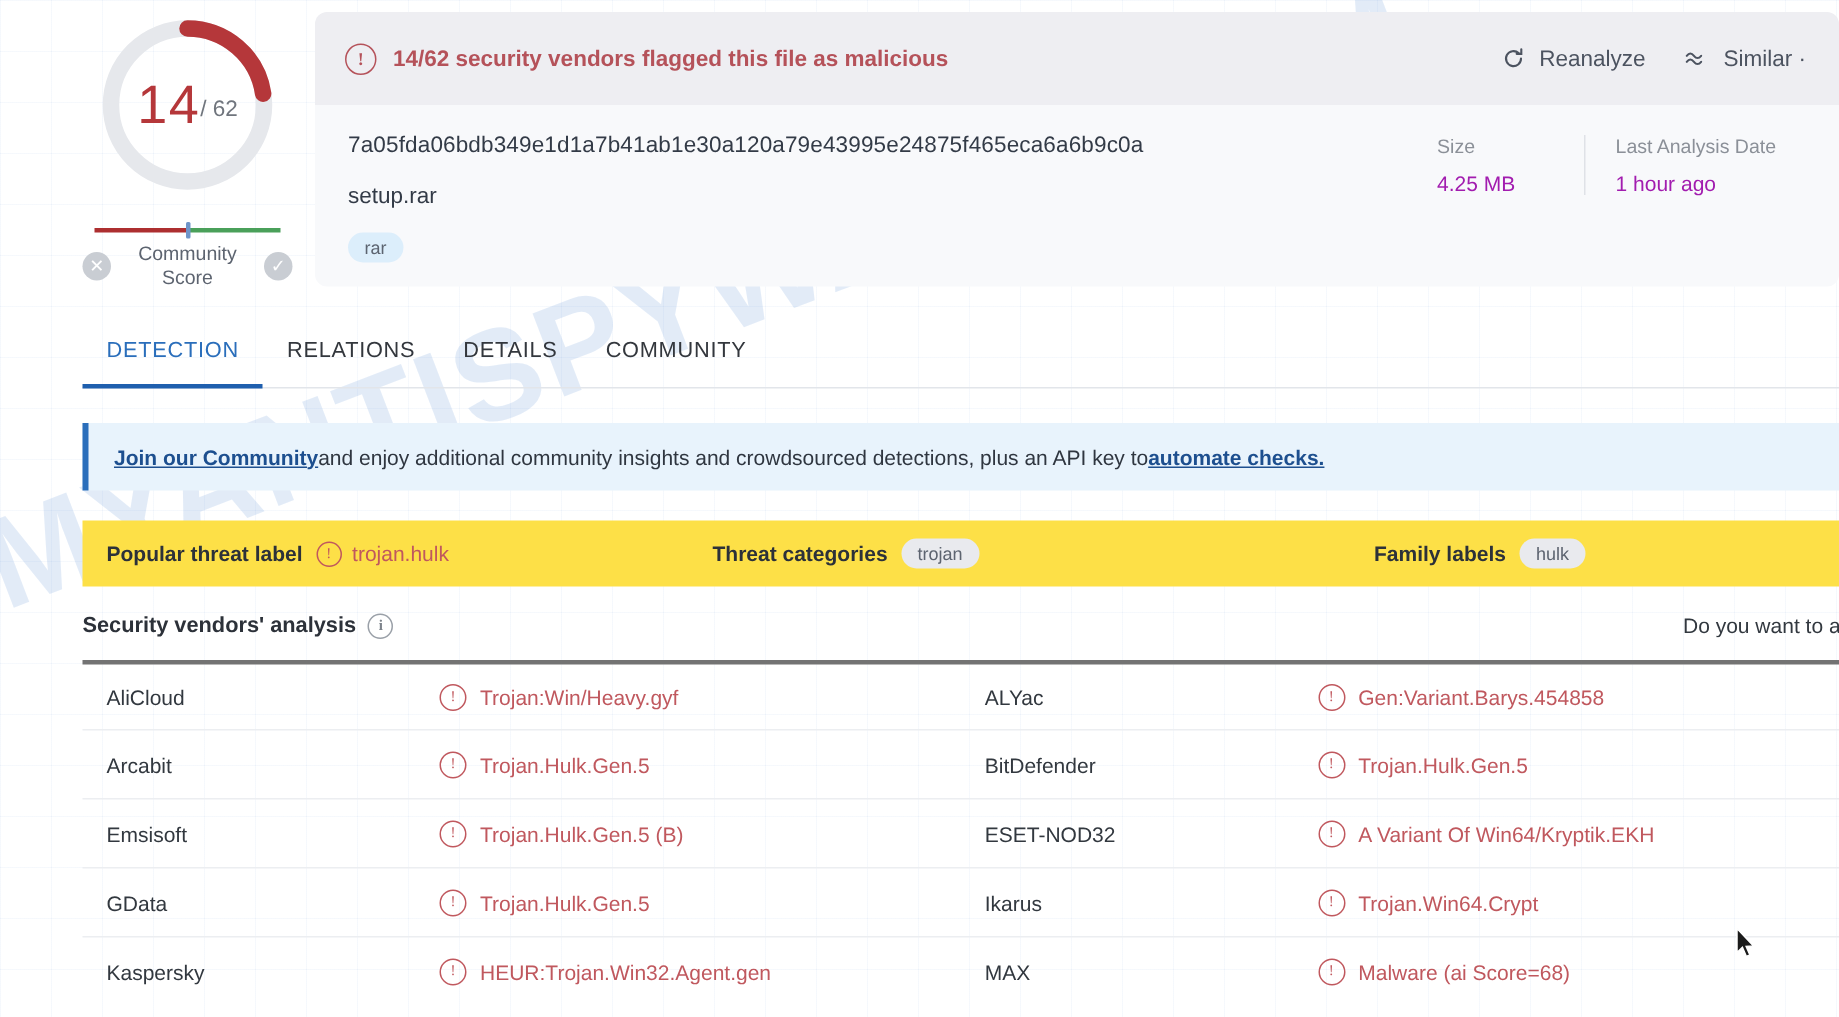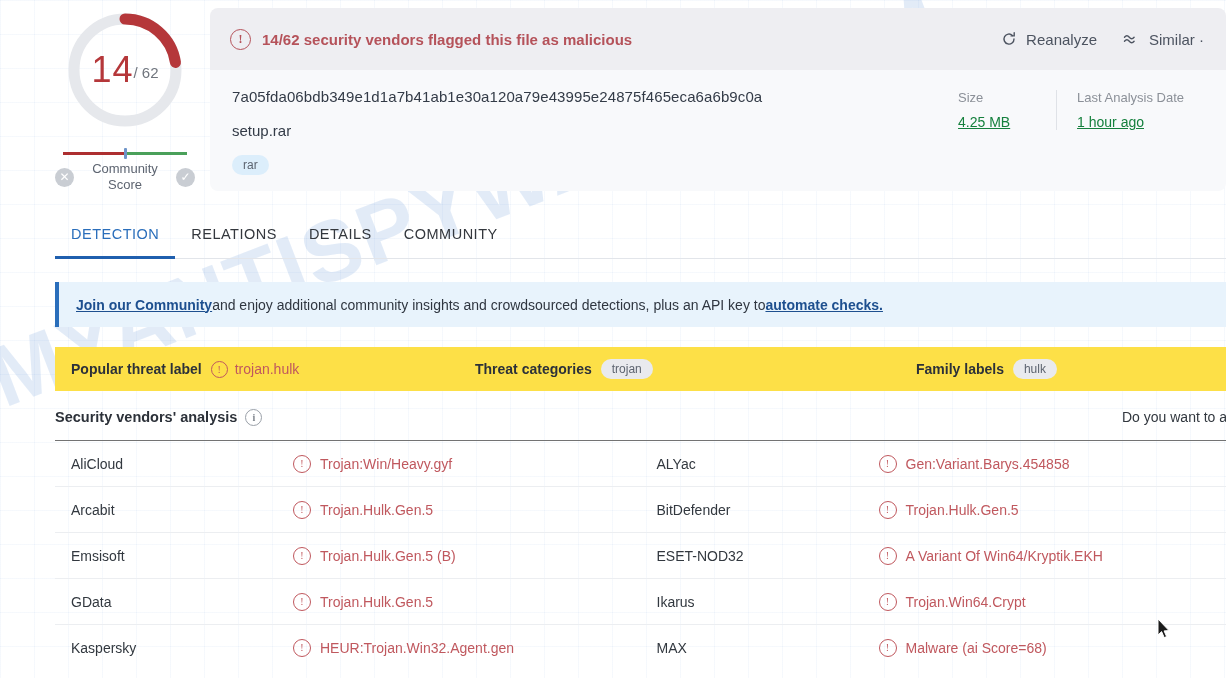--- a/index.html
+++ b/index.html
@@ -227,23 +227,22 @@
   }
   .meta + .meta { border-left: 1px solid #dfe2e7; }
   .meta-k {
     font-size: 13px;
     color: #8b9098;
     margin-bottom: 9px;
     white-space: nowrap;
   }
   .meta-v {
     font-size: 14px;
-    color: #15803d;
+    color: #a21caf;
     white-space: nowrap;
-    text-decoration: underline;
   }
 
   
   .tabs {
     position: absolute;
     left: 55px;
     top: 216px;
     width: 1171px;
     border-bottom: 1px solid #e2e5ea;
     display: flex;
@@ -371,21 +370,21 @@
     top: 440px;
     width: 1171px;
     z-index: 10;
   }
   .vrow {
     display: flex;
     border-top: 1px solid #eceef1;
     height: 46px;
     box-sizing: border-box;
   }
-  .vrow:first-child { border-top: 1px solid #737373; }
+  .vrow:first-child { border-top: 3px solid #737373; }
   .vcell {
     width: 50%;
     display: flex;
     align-items: center;
     box-sizing: border-box;
   }
   .vname {
     width: 238px;
     padding-left: 16px;
     font-size: 14px;

